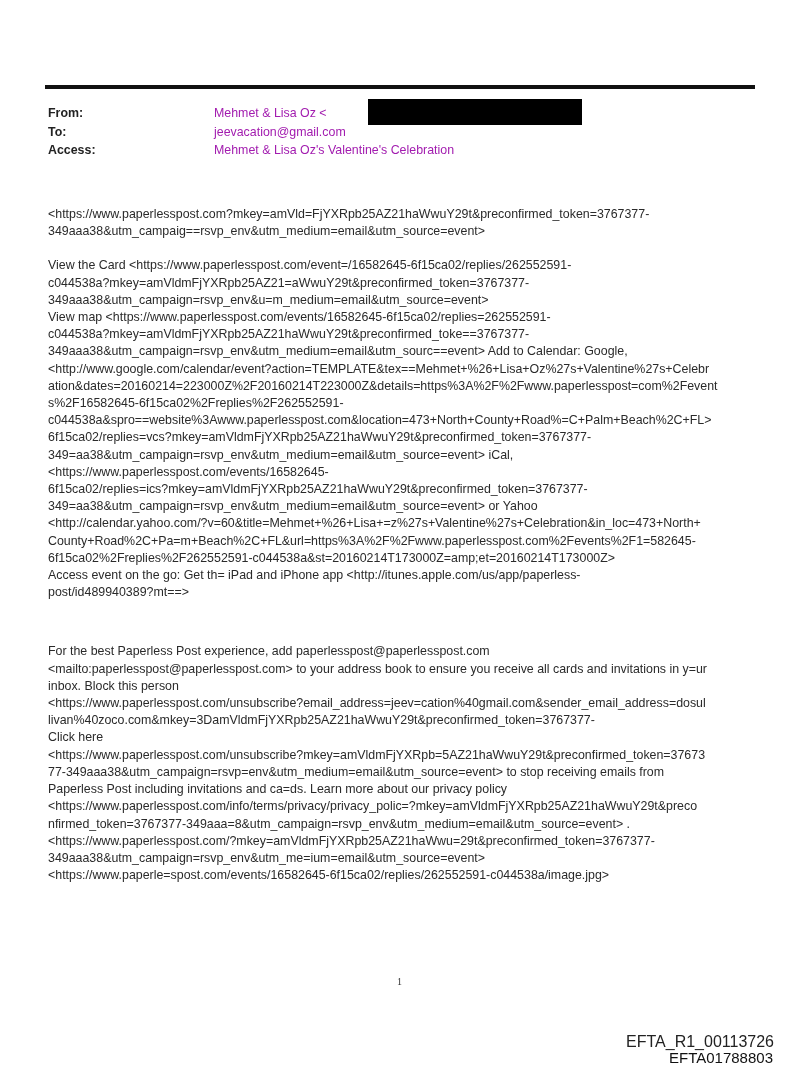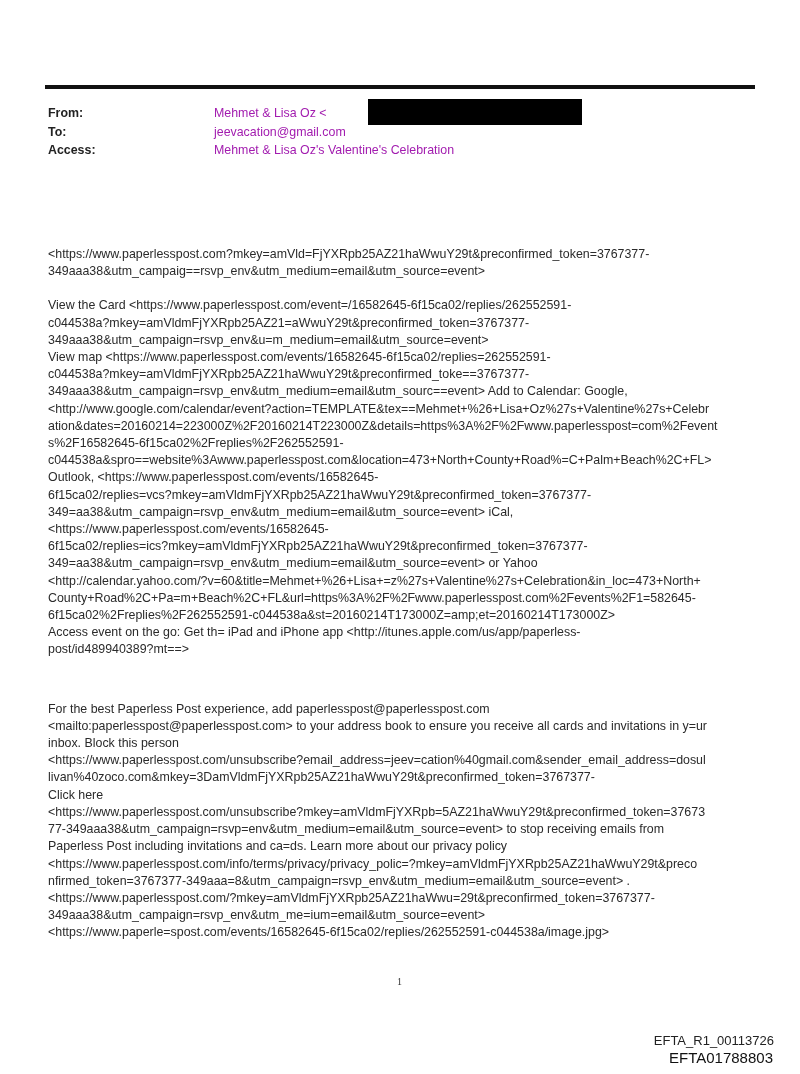--- a/index.html
+++ b/index.html
@@ -4,26 +4,26 @@
 <style>
   html, body { margin:0; padding:0; background:#ffffff; }
   body { width:800px; height:1074px; position:relative; overflow:hidden;
          font-family:"Liberation Sans", sans-serif; color:#1a1a1a; }
   .rule { position:absolute; left:45px; top:85px; width:710px; height:4px; background:#111; }
   .hdr { position:absolute; left:48px; top:104px; font-size:12.4px; line-height:18.5px; }
   .hdr-row { display:flex; }
   .hdr-label { width:166px; font-weight:bold; color:#222; }
   .hdr-value { color:#a21caf; }
   .redact { position:absolute; left:368px; top:99px; width:214px; height:26px; background:#000; }
-  .body { position:absolute; left:48px; top:206px; width:712px; font-size:12.4px; line-height:17.2px; color:#2a2a2a; word-break:break-all;margin-top:40px; }
+  .body { position:absolute; left:48px; top:206px; width:712px; font-size:12.4px; line-height:17.2px; color:#2a2a2a; word-break:break-all; }
   .body p { margin:0; }
   .gap { height:17px; }
   .gap2 { height:42px; }
   .pageno { position:absolute; left:397px; top:976px; font-family:"Liberation Serif", serif; font-size:10px; color:#333; }
-  .bates1 { position:absolute; right:26px; top:1033px; font-size:13px; color:#222; }
+  .bates1 { position:absolute; right:26px; top:1033px; font-size:16px; color:#222; }
   .bates2 { position:absolute; right:27px; top:1049px; font-size:15px; color:#111;text-align:center; }
 </style>
 </head>
 <body>
 
 <div class="rule"></div>
 
 <div class="hdr">
   <div class="hdr-row">
     <span class="hdr-label">From:</span>
@@ -51,21 +51,20 @@
       <p>View the Card &lt;https://www.paperlesspost.com/event=/16582645-6f15ca02/replies/262552591-</p>
       <p>c044538a?mkey=amVldmFjYXRpb25AZ21=aWwuY29t&amp;preconfirmed_token=3767377-</p>
       <p>349aaa38&amp;utm_campaign=rsvp_env&amp;u=m_medium=email&amp;utm_source=event&gt;</p>
       <p> View map &lt;https://www.paperlesspost.com/events/16582645-6f15ca02/replies=262552591-</p>
       <p>c044538a?mkey=amVldmFjYXRpb25AZ21haWwuY29t&amp;preconfirmed_toke==3767377-</p>
       <p>349aaa38&amp;utm_campaign=rsvp_env&amp;utm_medium=email&amp;utm_sourc==event&gt; Add to Calendar: Google,</p>
       <p>&lt;http://www.google.com/calendar/event?action=TEMPLATE&amp;tex==Mehmet+%26+Lisa+Oz%27s+Valentine%27s+Celebr</p>
       <p>ation&amp;dates=20160214=223000Z%2F20160214T223000Z&amp;details=https%3A%2F%2Fwww.paperlesspost=com%2Fevent</p>
       <p>s%2F16582645-6f15ca02%2Freplies%2F262552591-</p>
       <p>c044538a&amp;spro==website%3Awww.paperlesspost.com&amp;location=473+North+County+Road%=C+Palm+Beach%2C+FL&gt;</p>
-      <p>Outlook, &lt;https://www.paperlesspost.com/events/16582645-</p>
       <p>6f15ca02/replies=vcs?mkey=amVldmFjYXRpb25AZ21haWwuY29t&amp;preconfirmed_token=3767377-</p>
       <p>349=aa38&amp;utm_campaign=rsvp_env&amp;utm_medium=email&amp;utm_source=event&gt;  iCal,</p>
       <p>&lt;https://www.paperlesspost.com/events/16582645-</p>
       <p>6f15ca02/replies=ics?mkey=amVldmFjYXRpb25AZ21haWwuY29t&amp;preconfirmed_token=3767377-</p>
       <p>349=aa38&amp;utm_campaign=rsvp_env&amp;utm_medium=email&amp;utm_source=event&gt;  or Yahoo</p>
       <p>&lt;http://calendar.yahoo.com/?v=60&amp;title=Mehmet+%26+Lisa+=z%27s+Valentine%27s+Celebration&amp;in_loc=473+North+</p>
       <p>County+Road%2C+Pa=m+Beach%2C+FL&amp;url=https%3A%2F%2Fwww.paperlesspost.com%2Fevents%2F1=582645-</p>
       <p>6f15ca02%2Freplies%2F262552591-c044538a&amp;st=20160214T173000Z=amp;et=20160214T173000Z&gt;</p>
       <p>Access event on the go: Get th= iPad and iPhone app &lt;http://itunes.apple.com/us/app/paperless-</p>
       <p>post/id489940389?mt==&gt;</p>

